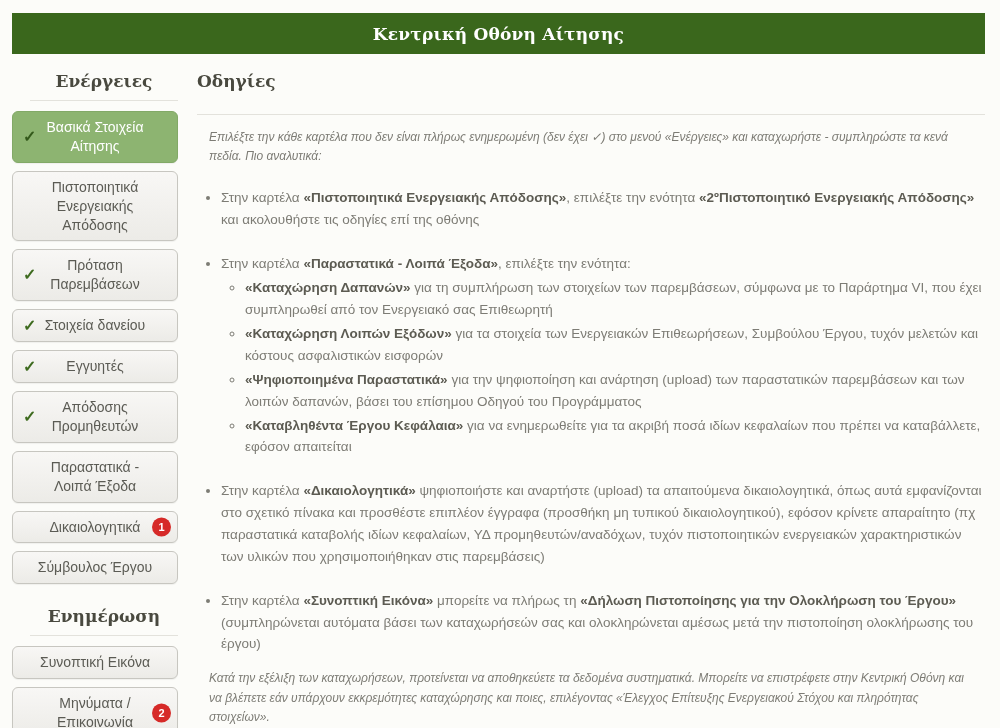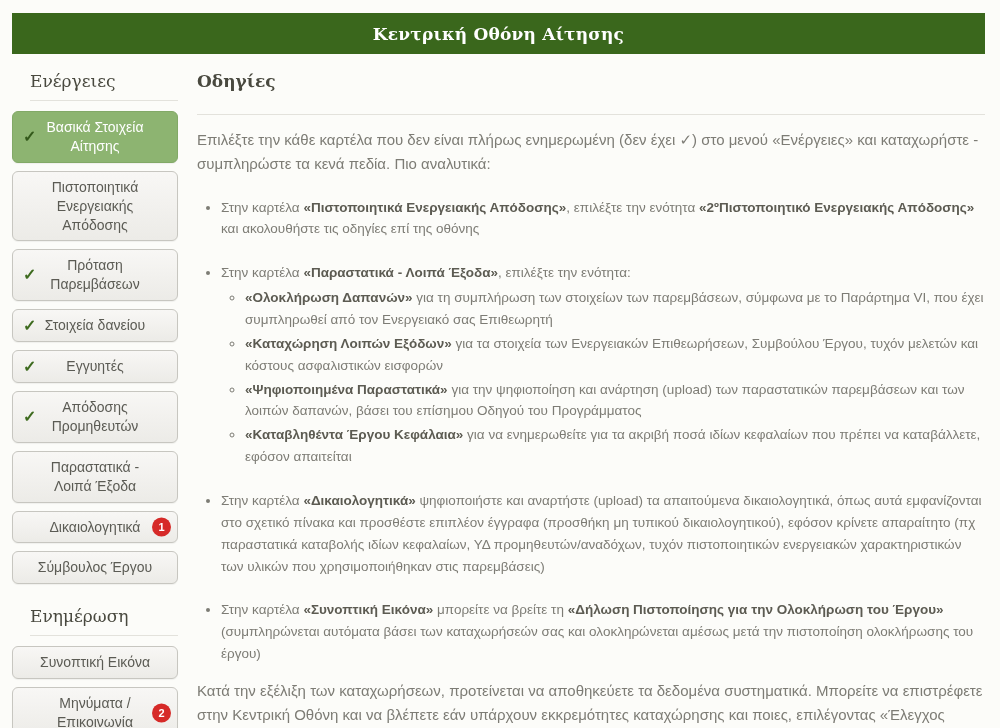--- a/index.html
+++ b/index.html
@@ -30,23 +30,24 @@
   .appbar h1{
     margin:0;color:#fff;
     font-family:"DejaVu Serif", serif;
     font-size:17px;font-weight:700;letter-spacing:.2px;
   }
   .layout{display:flex;gap:19px;padding-top:10px;}
   
   .sidebar{width:166px;flex:none;}
   .side-heading{
     font-family:"DejaVu Serif", serif;
-    font-size:17px;font-weight:400;color:var(--text-head);
+    font-size:17px;font-weight:700;color:var(--text-head);
     margin:7px 0 0 18px;padding-bottom:9px;
     border-bottom:1px solid var(--rule);
+    text-align:center;
   }
   .side-section + .side-section{margin-top:22px;}
   .nav-list{padding-top:2px;}
   .nav-btn{
     position:relative;display:flex;align-items:center;justify-content:center;
     width:100%;min-height:31px;margin:8px 0;padding:6px 24px;
     background:linear-gradient(#f8f7f5,#ecebe7);
     border:1px solid #c7c6c0;border-radius:6px;
     box-shadow:0 1px 1px rgba(0,0,0,.05);
     color:#5b5b54;font-family:"Liberation Sans", sans-serif;
@@ -71,22 +72,23 @@
   }
   
   .main{flex:1;min-width:0;}
   .main-heading{
     font-family:"DejaVu Serif", serif;
     font-size:17px;font-weight:700;color:var(--text-head);
     margin:7px 0 0;padding-bottom:23px;
     border-bottom:1px solid var(--rule);
   }
   .content p{
-    color:var(--text-body);font-size:15px;line-height:1.62;
-    margin:13px 0;
+    color:var(--text-body);font-size:12px;line-height:1.62;
+    margin:13px 12px;
+    font-style:italic;
   }
   .content li{color:var(--text-body);font-size:13.5px;line-height:1.62;}
   .content b{color:var(--text-bold);font-weight:700;margin-top:12px;}
   ul.main-list{list-style:disc;margin:20px 0 14px;padding-left:24px;}
   ul.main-list > li{margin-bottom:22px;}
   ul.main-list > li:last-child{margin-bottom:14px;}
   ul.sub-list{list-style:circle;margin:3px 0 0;padding-left:24px;}
   ul.sub-list li{margin-bottom:2px;}
 </style>
 </head>
@@ -173,28 +175,28 @@
       <h2 class="main-heading">Οδηγίες</h2>
 
       <div class="content">
         <p><span>Επιλέξτε την κάθε καρτέλα που δεν είναι πλήρως ενημερωμένη (δεν έχει ✓) στο μενού «Ενέργειες» και καταχωρήστε - συμπληρώστε τα κενά πεδία. Πιο αναλυτικά:</span></p>
 
         <ul class="main-list">
           <li><span>Στην καρτέλα </span><b>«Πιστοποιητικά Ενεργειακής Απόδοσης»</b><span>, επιλέξτε την ενότητα </span><b>«2ºΠιστοποιητικό Ενεργειακής Απόδοσης»</b><span> και ακολουθήστε τις οδηγίες επί της οθόνης</span></li>
           <li>
             <span><span>Στην καρτέλα </span><b>«Παραστατικά - Λοιπά Έξοδα»</b><span>, επιλέξτε την ενότητα:</span></span>
             <ul class="sub-list">
-              <li><b>«Ολοκλήρωση Δαπανών»</b><span> για τη συμπλήρωση των στοιχείων των παρεμβάσεων, σύμφωνα με το Παράρτημα VI, που έχει συμπληρωθεί από τον Ενεργειακό σας Επιθεωρητή</span></li>
+              <li><b>«Καταχώρηση Δαπανών»</b><span> για τη συμπλήρωση των στοιχείων των παρεμβάσεων, σύμφωνα με το Παράρτημα VI, που έχει συμπληρωθεί από τον Ενεργειακό σας Επιθεωρητή</span></li>
               <li><b>«Καταχώρηση Λοιπών Εξόδων»</b><span> για τα στοιχεία των Ενεργειακών Επιθεωρήσεων, Συμβούλου Έργου, τυχόν μελετών και κόστους ασφαλιστικών εισφορών</span></li>
               <li><b>«Ψηφιοποιημένα Παραστατικά»</b><span> για την ψηφιοποίηση και ανάρτηση (upload) των παραστατικών παρεμβάσεων και των λοιπών δαπανών, βάσει του επίσημου Οδηγού του Προγράμματος</span></li>
               <li><b>«Καταβληθέντα Έργου Κεφάλαια»</b><span> για να ενημερωθείτε για τα ακριβή ποσά ιδίων κεφαλαίων που πρέπει να καταβάλλετε, εφόσον απαιτείται</span></li>
             </ul>
           </li>
           <li><span>Στην καρτέλα </span><b>«Δικαιολογητικά»</b><span> ψηφιοποιήστε και αναρτήστε (upload) τα απαιτούμενα δικαιολογητικά, όπως αυτά εμφανίζονται στο σχετικό πίνακα και προσθέστε επιπλέον έγγραφα (προσθήκη μη τυπικού δικαιολογητικού), εφόσον κρίνετε απαραίτητο (πχ παραστατικά καταβολής ιδίων κεφαλαίων, ΥΔ προμηθευτών/αναδόχων, τυχόν πιστοποιητικών ενεργειακών χαρακτηριστικών των υλικών που χρησιμοποιήθηκαν στις παρεμβάσεις)</span></li>
-          <li><span>Στην καρτέλα </span><b>«Συνοπτική Εικόνα»</b><span> μπορείτε να βρείτε τη </span><b>«Δήλωση Πιστοποίησης για την Ολοκλήρωση του Έργου»</b><span> (συμπληρώνεται αυτόματα βάσει των καταχωρήσεών σας και ολοκληρώνεται αμέσως μετά την πιστοποίηση ολοκλήρωσης του έργου)</span></li>
+          <li><span>Στην καρτέλα </span><b>«Συνοπτική Εικόνα»</b><span> μπορείτε να πλήρως τη </span><b>«Δήλωση Πιστοποίησης για την Ολοκλήρωση του Έργου»</b><span> (συμπληρώνεται αυτόματα βάσει των καταχωρήσεών σας και ολοκληρώνεται αμέσως μετά την πιστοποίηση ολοκλήρωσης του έργου)</span></li>
         </ul>
 
         <p><span>Κατά την εξέλιξη των καταχωρήσεων, προτείνεται να αποθηκεύετε τα δεδομένα συστηματικά. Μπορείτε να επιστρέφετε στην Κεντρική Οθόνη  και να βλέπετε εάν υπάρχουν εκκρεμότητες καταχώρησης και ποιες, επιλέγοντας «Έλεγχος Επίτευξης Ενεργειακού Στόχου και πληρότητας στοιχείων».</span></p>
 
       </div>
 
     </main>
 
   </div>
 </div>

